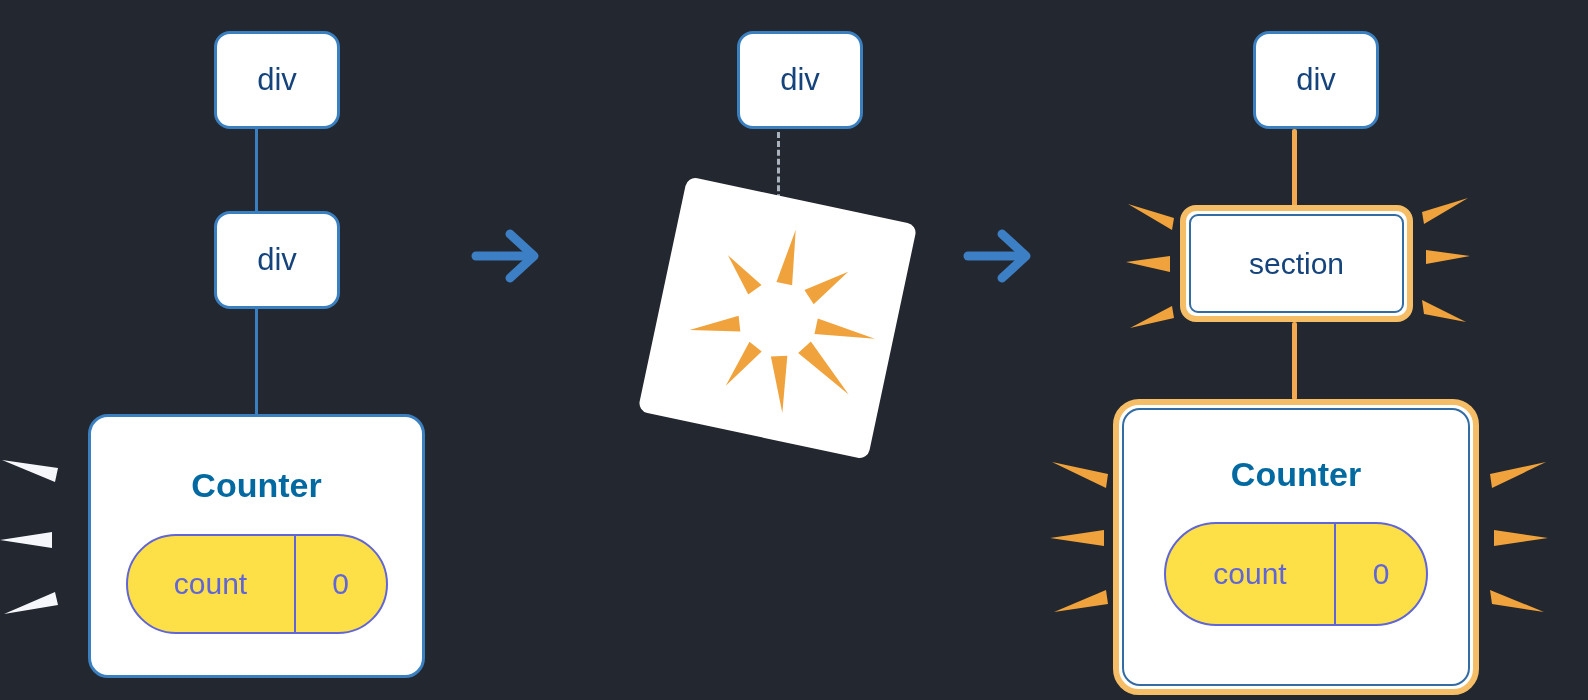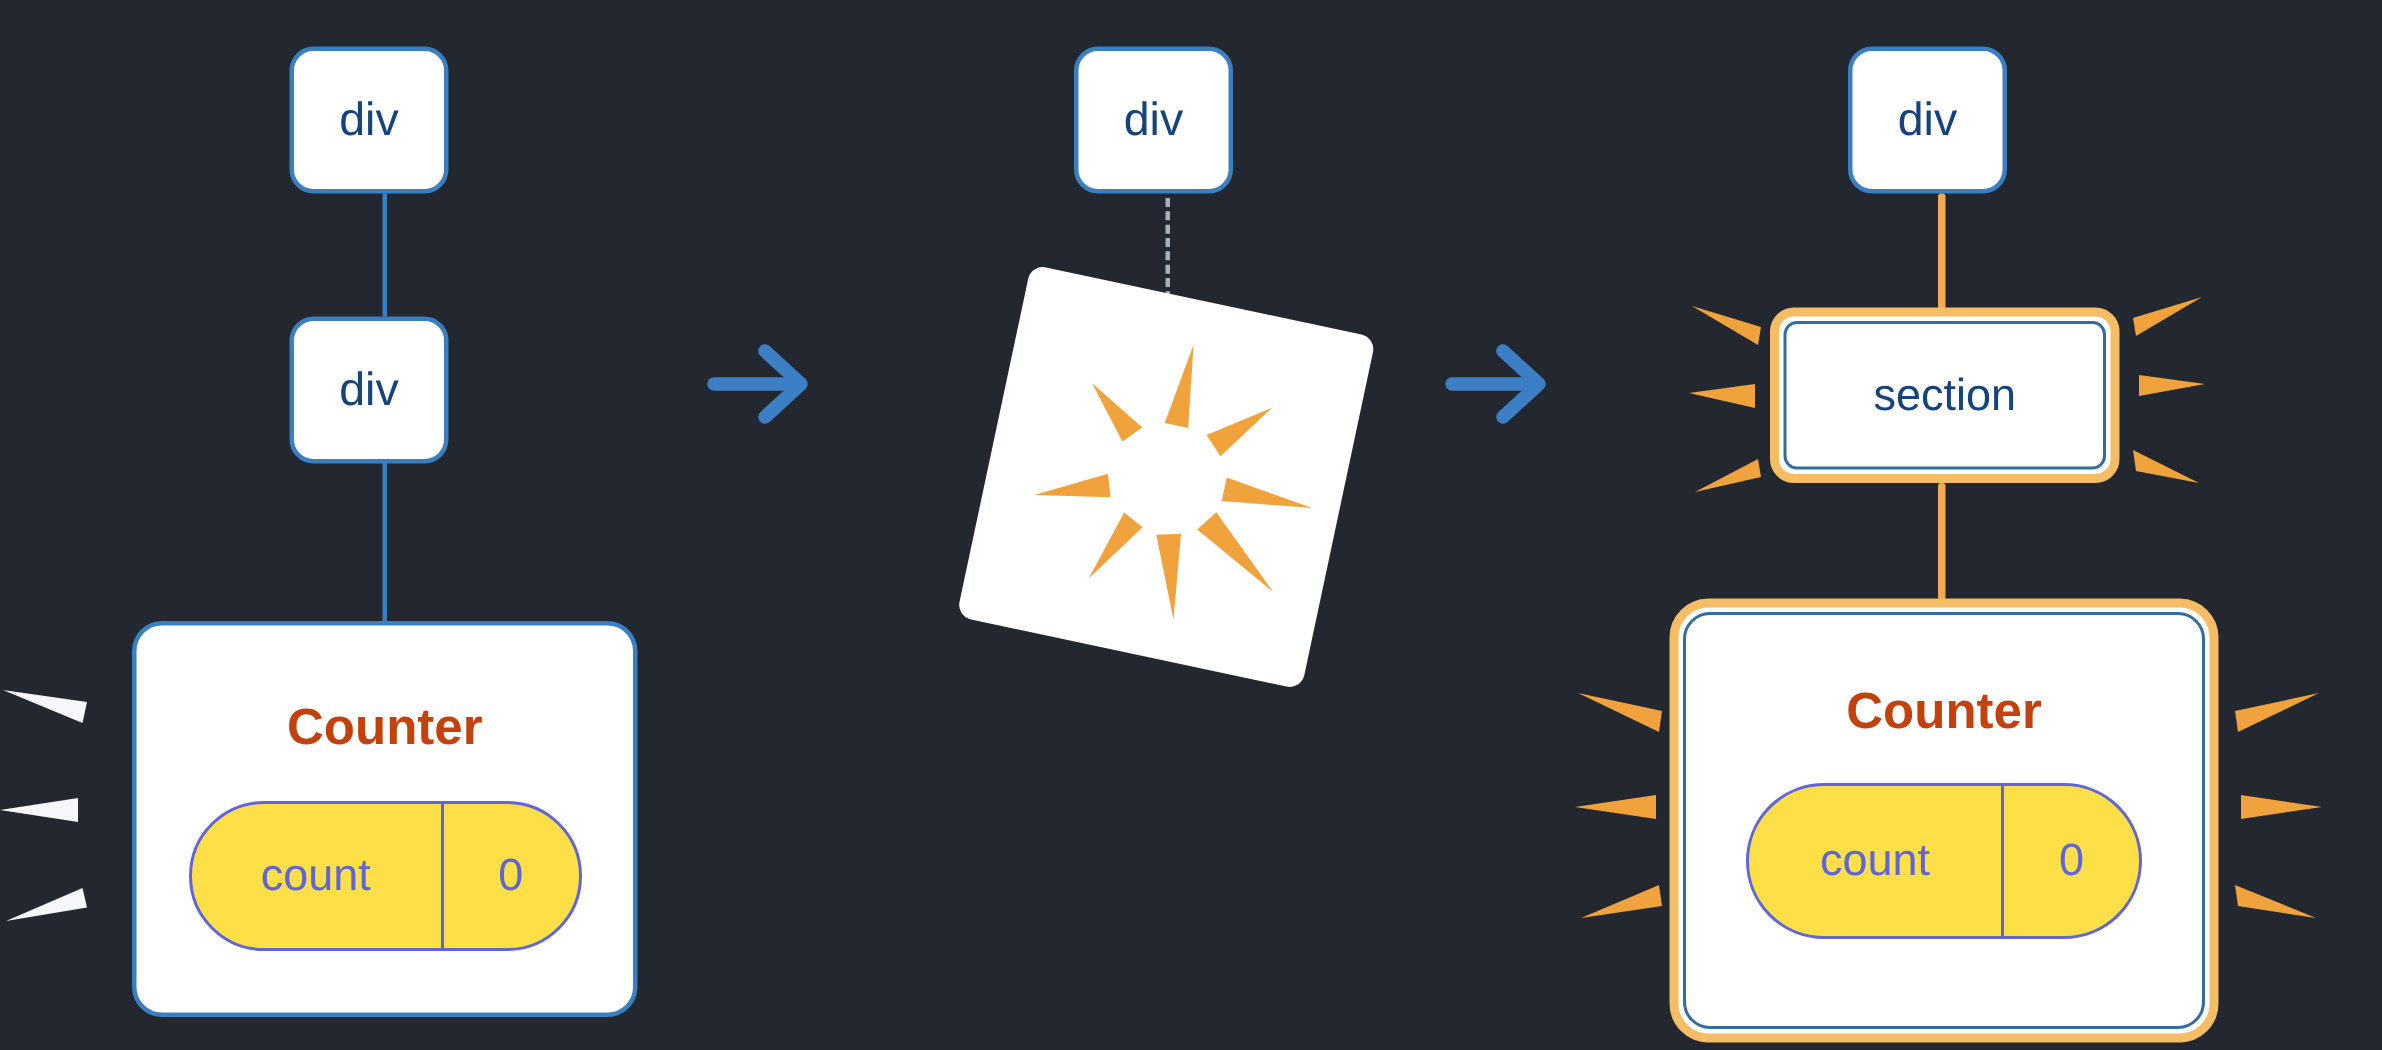--- a/index.html
+++ b/index.html
@@ -11,32 +11,33 @@
   .canvas {
     position: relative;
     width: 1588px;
     height: 700px;
     background: #23272f;
     overflow: hidden;
   }
   
   .node {
     position: absolute;
-    width: 106px;
+    width: 126px;
     height: 98px;
     box-sizing: border-box;
     background: #ffffff;
     border: 3px solid #3a7fc0;
     border-radius: 16px;
     display: flex;
     align-items: center;
     justify-content: center;
     font-size: 31px;
     font-weight: 500;
     color: #15437c;
+    margin-left: 21px;
   }
   .vline-blue {
     position: absolute;
     width: 3px;
     background: #3a7fc0;
   }
   .vline-dashed {
     position: absolute;
     width: 0;
     border-left: 3px dashed #a9b2bd;
@@ -55,21 +56,21 @@
     border: 3px solid #3a7fc0;
     border-radius: 20px;
     display: flex;
     flex-direction: column;
     align-items: center;
     padding-top: 48px;
   }
   .card-title {
     font-size: 34px;
     font-weight: 600;
-    color: #c2410c;
+    color: #0369a1;
     line-height: 40px;
   }
   .pill {
     box-sizing: border-box;
     display: flex;
     border: 2.5px solid #6065d8;
     border-radius: 60px;
     background: #fde047;
     overflow: hidden;
   }

